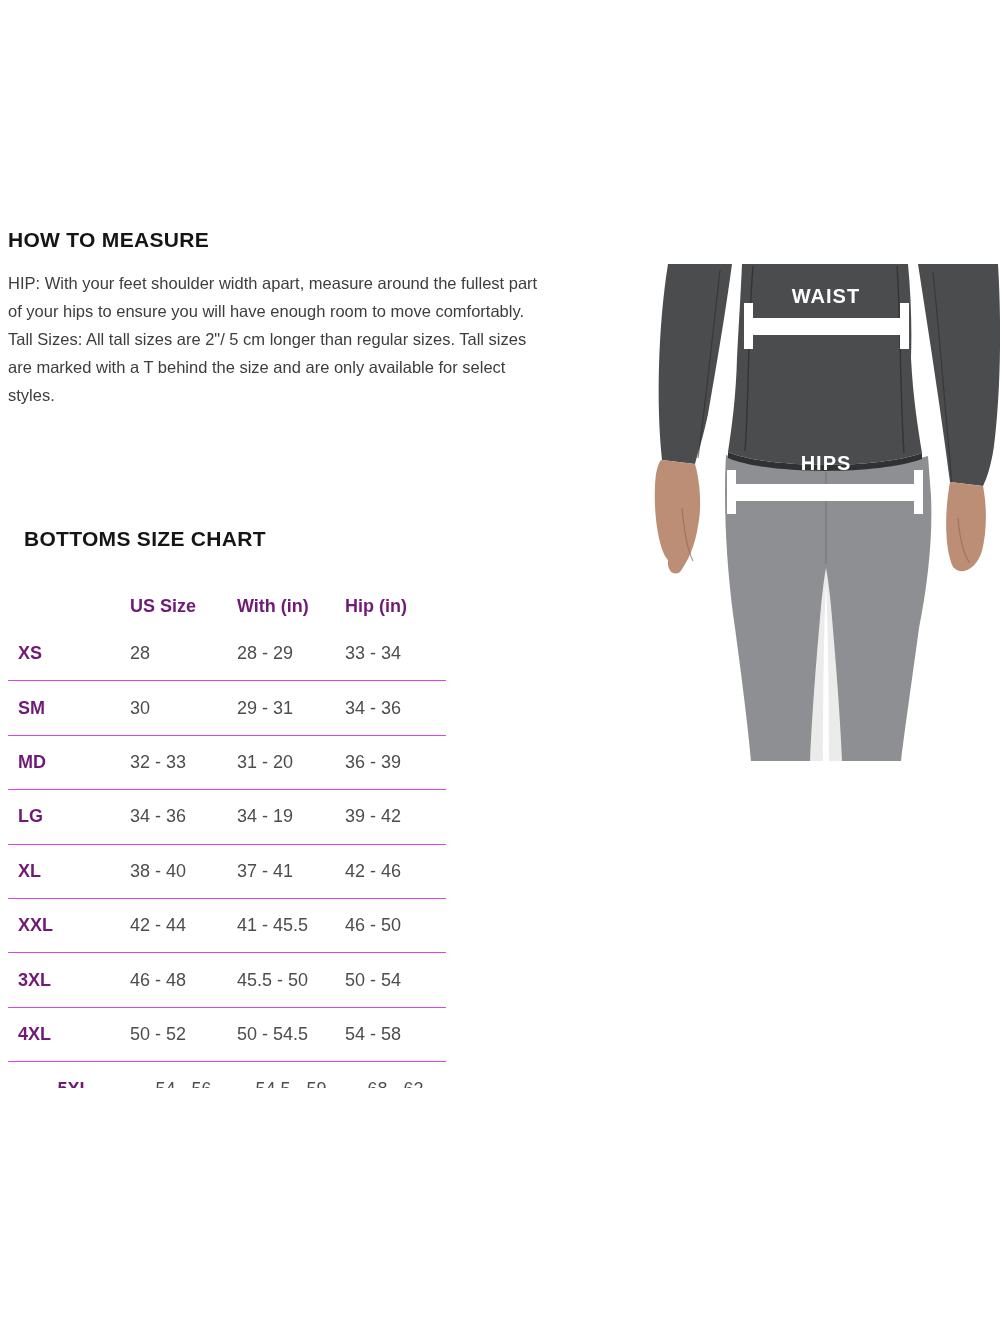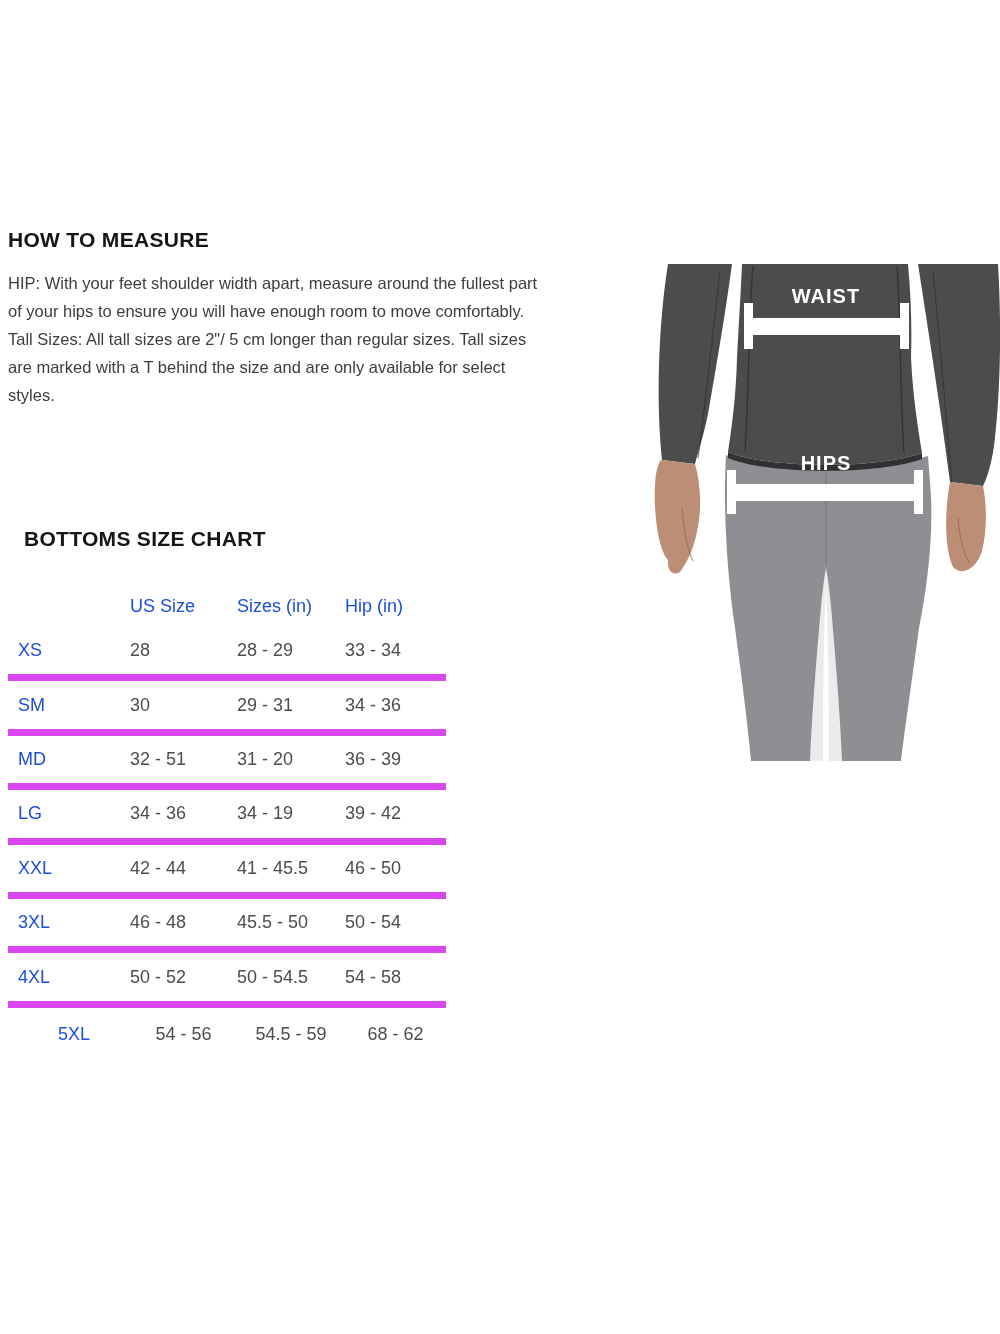--- a/index.html
+++ b/index.html
@@ -14,26 +14,26 @@
   #htm-title{left:8px;top:228px;}
   #chart-title{left:24px;top:527px;}
   .measure-text{
     position:absolute;left:8px;top:269px;width:530px;
     font-size:16.5px;line-height:28px;color:#3d3d3d;
   }
   .measure-text p{margin:0;}
   .size-table{position:absolute;left:8px;top:585px;width:438px;}
   .trow{
     display:grid;grid-template-columns:112px 107px 108px 1fr;
-    align-items:center;height:54.4px;border-bottom:7px solid #d946ef;
+    align-items:center;height:54.4px;border-bottom:1px solid #d946ef;
     padding-left:10px;box-sizing:border-box;font-size:18px;color:#4d4d4d;
   }
   .trow:last-child{border-bottom:none;text-align:center;}
   .thead{height:42px;border-bottom:none;}
-  .hcell,.scell{font-weight:400;color:#1d4ed8;}
+  .hcell,.scell{font-weight:700;color:#701a75;}
   .figure{position:absolute;left:650px;top:256px;width:350px;height:505px;}
   .figure svg{display:block;}
   .marker-text{
     font-family:"Liberation Sans",sans-serif;font-weight:700;
     letter-spacing:1px;
   }
 </style>
 </head>
 <body>
 
@@ -45,47 +45,53 @@
     <p>HIP: With your feet shoulder width apart, measure around the fullest part of your hips to ensure you will have enough room to move comfortably.</p>
     <p>Tall Sizes: All tall sizes are 2"/ 5 cm longer than regular sizes. Tall sizes are marked with a T behind the size and are only available for select styles.</p>
   </div>
 
   <h2 class="h-title" id="chart-title">BOTTOMS SIZE CHART</h2>
 
   <div class="size-table">
     <div class="trow thead">
       <div class="hcell"></div>
       <div class="hcell">US Size</div>
-      <div class="hcell">Sizes (in)</div>
+      <div class="hcell">With (in)</div>
       <div class="hcell">Hip (in)</div>
     </div>
 
     <div class="trow">
       <div class="scell">XS</div>
       <div>28</div>
       <div>28 - 29</div>
       <div>33 - 34</div>
     </div>
     <div class="trow">
       <div class="scell">SM</div>
       <div>30</div>
       <div>29 - 31</div>
       <div>34 - 36</div>
     </div>
     <div class="trow">
       <div class="scell">MD</div>
-      <div>32 - 51</div>
+      <div>32 - 33</div>
       <div>31 - 20</div>
       <div>36 - 39</div>
     </div>
     <div class="trow">
       <div class="scell">LG</div>
       <div>34 - 36</div>
       <div>34 - 19</div>
       <div>39 - 42</div>
+    </div>
+    <div class="trow">
+      <div class="scell">XL</div>
+      <div>38 - 40</div>
+      <div>37 - 41</div>
+      <div>42 - 46</div>
     </div>
     <div class="trow">
       <div class="scell">XXL</div>
       <div>42 - 44</div>
       <div>41 - 45.5</div>
       <div>46 - 50</div>
     </div>
     <div class="trow">
       <div class="scell">3XL</div>
       <div>46 - 48</div>

